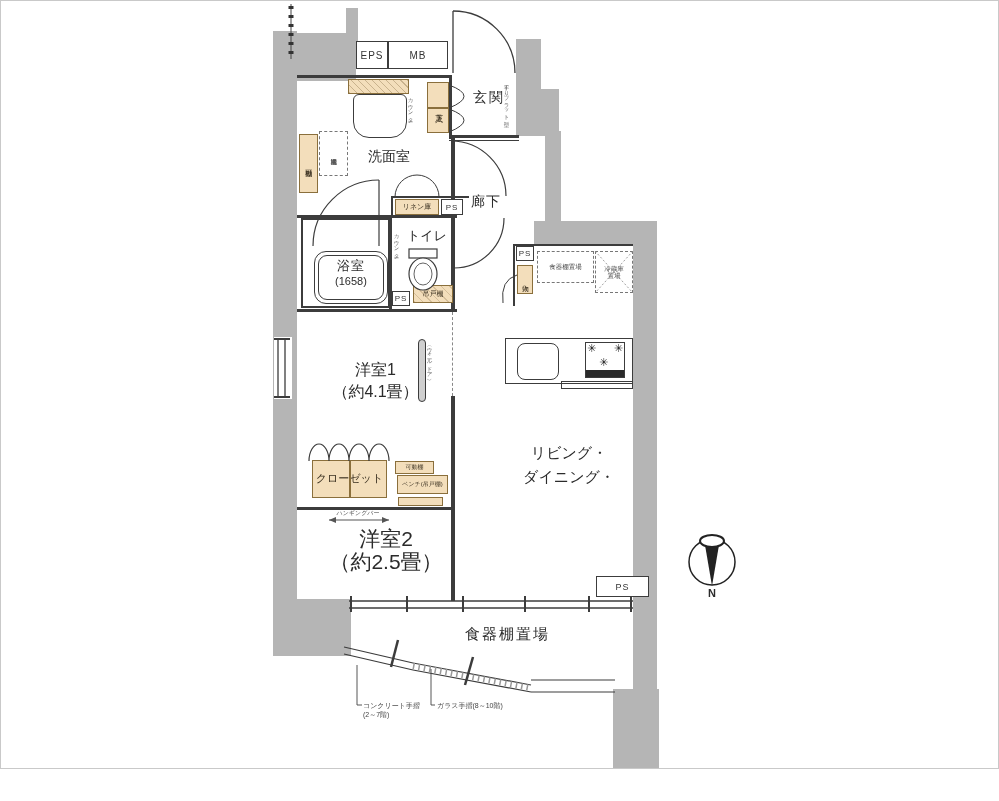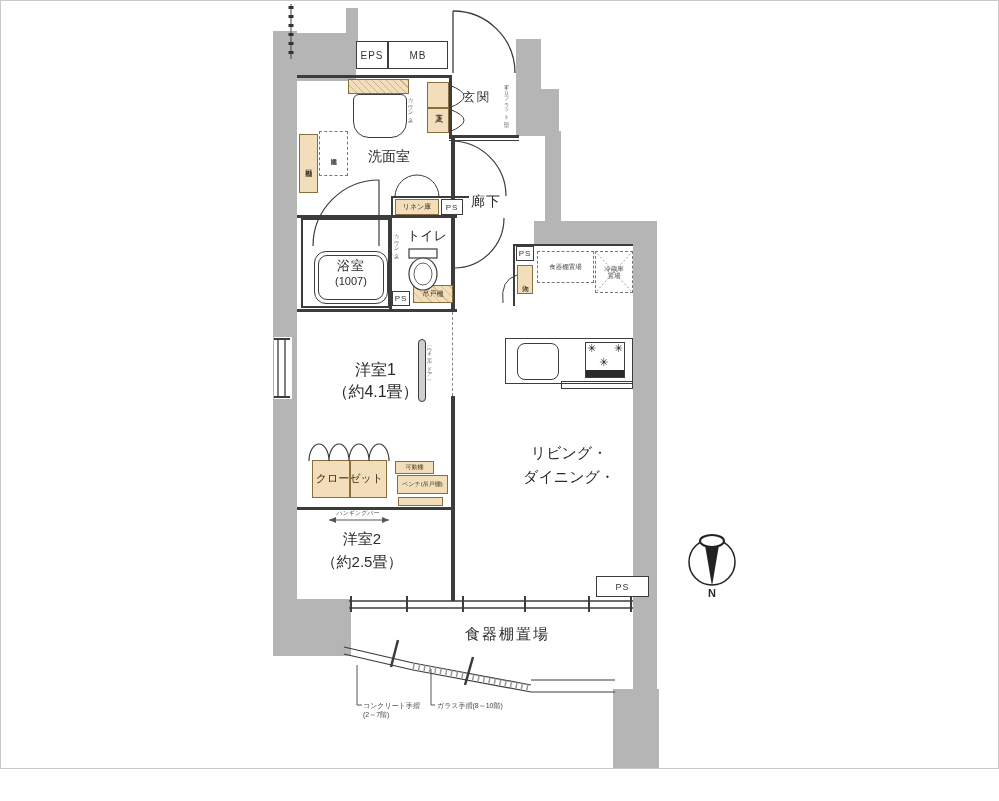--- a/index.html
+++ b/index.html
@@ -67,21 +67,21 @@
       <span>PS</span>
     </div>
   <div class="abs shaft" style="left:595px;top:575px;width:53px;height:21px;font-size:9px;">
       <span>PS</span>
     </div>
 
   <div class="abs fix v" style="left:426px;top:81px;width:22px;height:51px;font-size:8px;">
       <span>下足入</span>
     </div>
   <div class="abs" style="left:426px;top:106px;width:22px;height:1.5px;background:#8a6f3c;"></div>
-  <div class="abs lbl" style="left:462px;top:88px;width:52px;font-size:12px;letter-spacing:2px;">玄関</div>
+  <div class="abs lbl" style="left:462px;top:88px;width:52px;font-size:14px;letter-spacing:2px;text-align:center;">玄関</div>
   <div class="abs lbl v" style="left:503px;top:79px;height:52px;font-size:5.5px;color:#666;">手すり（フラット型）</div>
 
   <div class="abs fix" style="left:347px;top:78px;width:61px;height:15px;background-image:repeating-linear-gradient(45deg,rgba(122,97,56,.35) 0 1px,transparent 1px 5px);"></div>
   <div class="abs" style="left:352px;top:93px;width:54px;height:44px;border:1.2px solid #3c3c3c;border-radius:6px 6px 16px 16px;background:#fff;"></div>
   <div class="abs lbl v" style="left:407px;top:93px;height:46px;font-size:5.5px;color:#666;">カウンター</div>
   <div class="abs lbl" style="left:350px;top:147px;width:76px;font-size:14px;text-align:center;">洗面室</div>
   <div class="abs fix v" style="left:298px;top:133px;width:19px;height:59px;font-size:7px;">
       <span>可動棚</span>
     </div>
   <div class="abs dashed v" style="left:318px;top:130px;width:29px;height:45px;font-size:6px;color:#555;">
@@ -89,21 +89,21 @@
     </div>
   <div class="abs fix" style="left:394px;top:198px;width:44px;height:16px;font-size:7px;">
       <span>リネン庫</span>
     </div>
 
   <div class="abs" style="left:300px;top:217px;width:89px;height:90px;border:2px solid #3c3c3c;"></div>
   <div class="abs" style="left:313px;top:250px;width:74px;height:53px;border:1.3px solid #3c3c3c;border-radius:12px;"></div>
   <div class="abs" style="left:317px;top:254px;width:66px;height:45px;border:1px solid #3c3c3c;border-radius:9px;"></div>
   <div class="abs roomlabel" style="left:313px;top:256px;width:74px;">
     <div style="font-size:13px;letter-spacing:1px;">浴室</div>
-    <div style="font-size:11px;">(1007)</div>
+    <div style="font-size:11px;">(1658)</div>
   </div>
 
   <div class="abs lbl" style="left:400px;top:226px;width:52px;font-size:13px;text-align:center;">トイレ</div>
   <div class="abs lbl v" style="left:393px;top:229px;height:40px;font-size:5.5px;color:#666;">カウンター</div>
   <div class="abs fix" style="left:412px;top:284px;width:40px;height:18px;font-size:7px;background-image:repeating-linear-gradient(45deg,rgba(122,97,56,.25) 0 1px,transparent 1px 6px);">
       <span>吊戸棚</span>
     </div>
 
   <div class="abs fix v" style="left:516px;top:264px;width:16px;height:29px;font-size:6.5px;">
       <span>物入</span>
@@ -138,21 +138,21 @@
   <div class="abs" style="left:348px;top:459px;width:1.5px;height:38px;background:#8a6f3c;"></div>
   <div class="abs fix" style="left:394px;top:460px;width:39px;height:13px;font-size:6px;">
       <span>可動棚</span>
     </div>
   <div class="abs fix" style="left:396px;top:474px;width:51px;height:19px;font-size:6px;">
       <span>ベンチ(吊戸棚)</span>
     </div>
   <div class="abs fix" style="left:397px;top:496px;width:45px;height:9px;"></div>
   <div class="abs lbl" style="left:322px;top:508px;width:70px;font-size:6px;color:#555;text-align:center;">ハンギングバー</div>
 
-  <div class="abs roomlabel" style="left:286px;top:526px;width:150px;line-height:23px;font-size:15px;">
+  <div class="abs roomlabel" style="left:310px;top:526px;width:150px;line-height:23px;font-size:21px;">
     <div>洋室2</div>
     <div>（約2.5畳）</div>
   </div>
 
   <div class="abs roomlabel" style="left:496px;top:440px;width:144px;line-height:24px;font-size:15px;">
     <div>リビング・</div>
     <div>ダイニング・</div>
   </div>
 
   <div class="abs lbl" style="left:470px;top:192px;width:60px;font-size:14px;letter-spacing:1px;">廊下</div>

